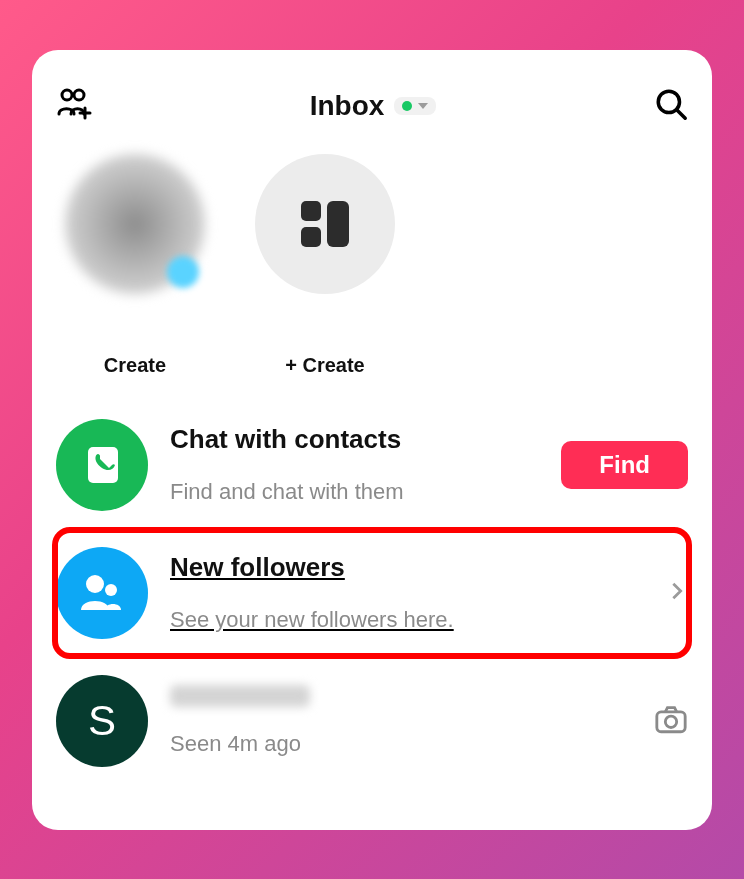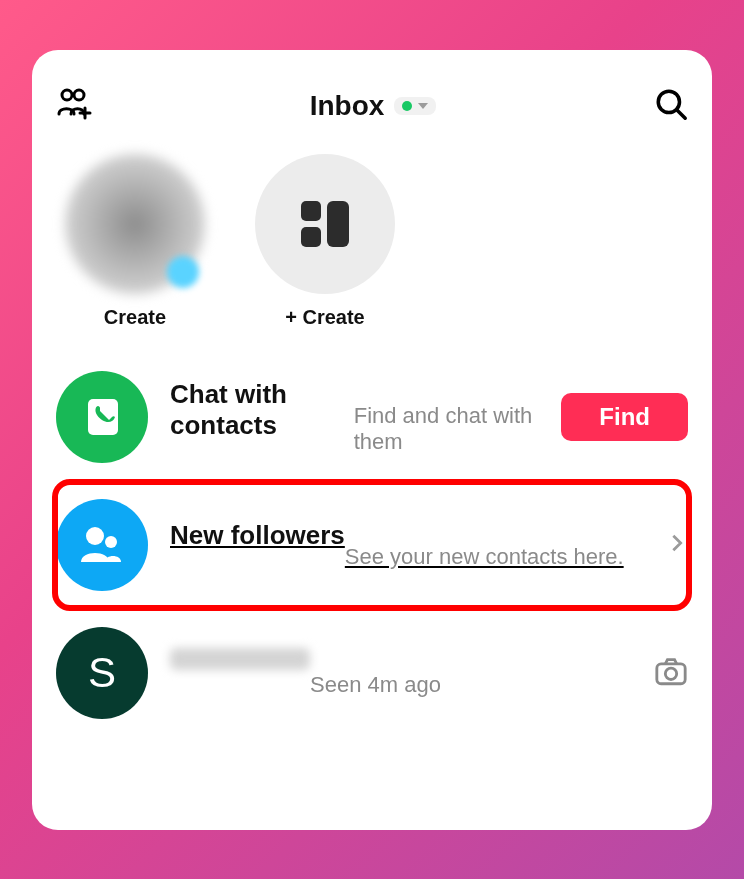--- a/index.html
+++ b/index.html
@@ -87,39 +87,39 @@
       gap: 6px;
       align-items: center;
     }
     .widget-left {
       display: flex;
       flex-direction: column;
       gap: 6px;
     }
     .sq { width: 20px; height: 20px; background: #2c2c2c; border-radius: 5px; }
     .rect { width: 22px; height: 46px; background: #2c2c2c; border-radius: 6px; }
-    .story-label { font-size: 20px; font-weight: 600; color: #111; }
+    .story-label { font-size: 20px; font-weight: 600; color: #111; margin-top: 48px; }
     .list { display: flex; flex-direction: column; }
     .item {
       display: flex;
       align-items: center;
       gap: 22px;
       padding: 18px 6px;
       position: relative;
     }
     .item-icon {
       width: 92px;
       height: 92px;
       border-radius: 50%;
       display: flex;
       align-items: center;
       justify-content: center;
       flex-shrink: 0;
     }
-    .item-text { flex: 1; display: flex; flex-direction: row; }
+    .item-text { flex: 1; display: flex; flex-direction: column; }
     .item-title { font-size: 26px; font-weight: 700; color: #111; }
     .item-sub { font-size: 22px; color: #8a8a8a; margin-top: 24px; }
     .find-btn {
       background: #ff2d55;
       color: #fff;
       font-size: 24px;
       font-weight: 700;
       padding: 10px 38px;
       border-radius: 10px;
       border: none;
@@ -226,21 +226,21 @@
       <div class="item-icon blue people">
         <svg viewBox="0 0 54 54">
           <circle cx="20" cy="18" r="9" fill="#fff"></circle>
           <circle cx="36" cy="24" r="6" fill="#fff"></circle>
           <path d="M6 44 C6 32, 34 32, 34 44 Z" fill="#fff"></path>
           <path d="M30 44 C30 36, 46 36, 46 44 Z" fill="#fff"></path>
         </svg>
       </div>
       <div class="item-text">
         <span class="item-title">New followers</span>
-        <span class="item-sub">See your new contacts here.</span>
+        <span class="item-sub">See your new followers here.</span>
       </div>
       <div class="chevron-r">
         <svg viewBox="0 0 24 24" fill="none" stroke-width="3">
             <polyline points="8 4 16 12 8 20"></polyline>
           </svg>
       </div>
     </div>
 
 
     <div class="item">

